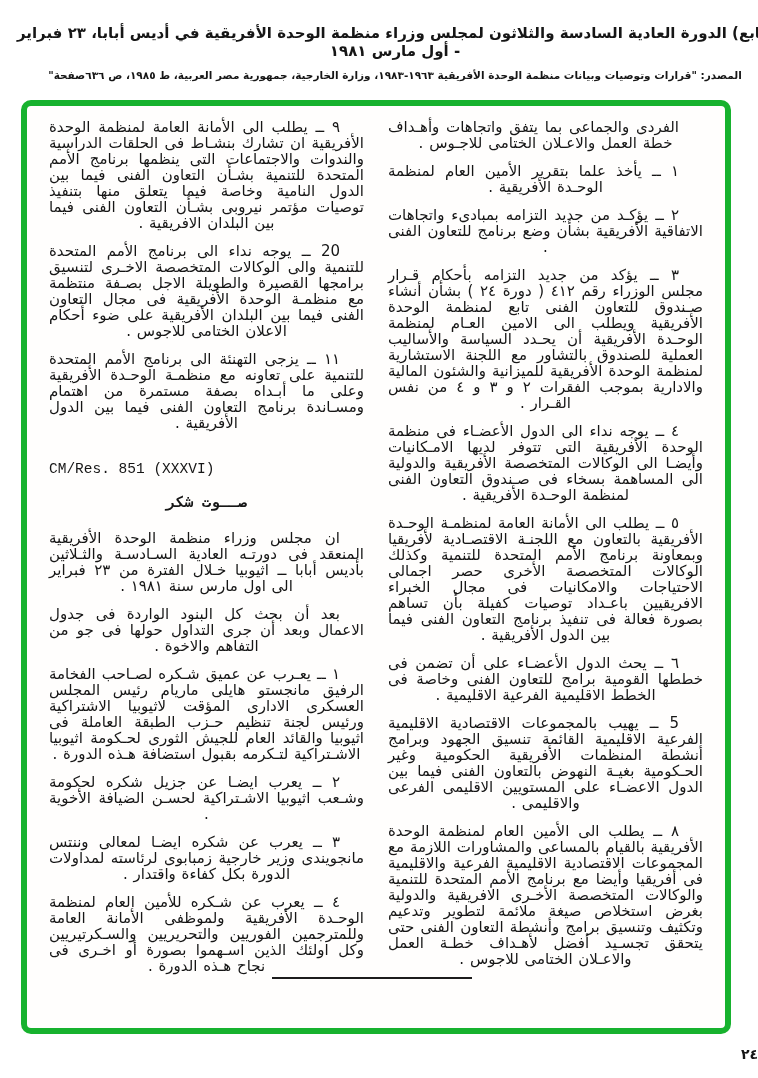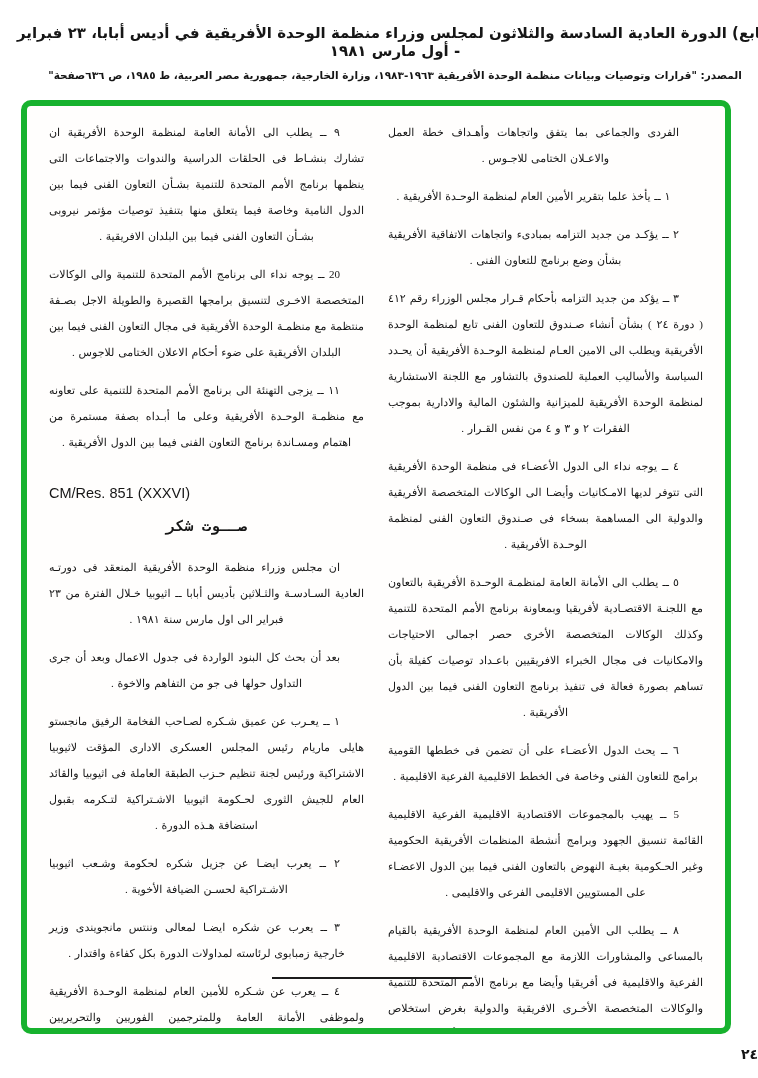--- a/index.html
+++ b/index.html
@@ -50,33 +50,32 @@
     direction: rtl;
     gap: 24px;
     padding: 13px 22px 10px 22px;
   }
   .col {
     flex: 1 1 0;
     min-width: 0;
   }
   .para {
     direction: rtl;
-    font-size: 11px;
-    line-height: 26px;
+    font-size: 15px;
+    line-height: 16px;
     text-align: justify;
     text-align-last: center;
     text-indent: 24px;
     margin: 0 0 12px 0;
     word-spacing: 1px;
-    font-family: Liberation Serif, serif;
   }
   .reference {
     direction: ltr;
     text-align: left;
-    font-family: Liberation Sans, sans-serif;
+    font-family: Liberation Mono, monospace;
     font-size: 14.5px;
     text-indent: 0;
     margin: 30px 0 8px 0;
     text-align-last: left;
   }
   .heading {
     direction: rtl;
     text-align: center;
     text-align-last: center;
     font-weight: bold;

